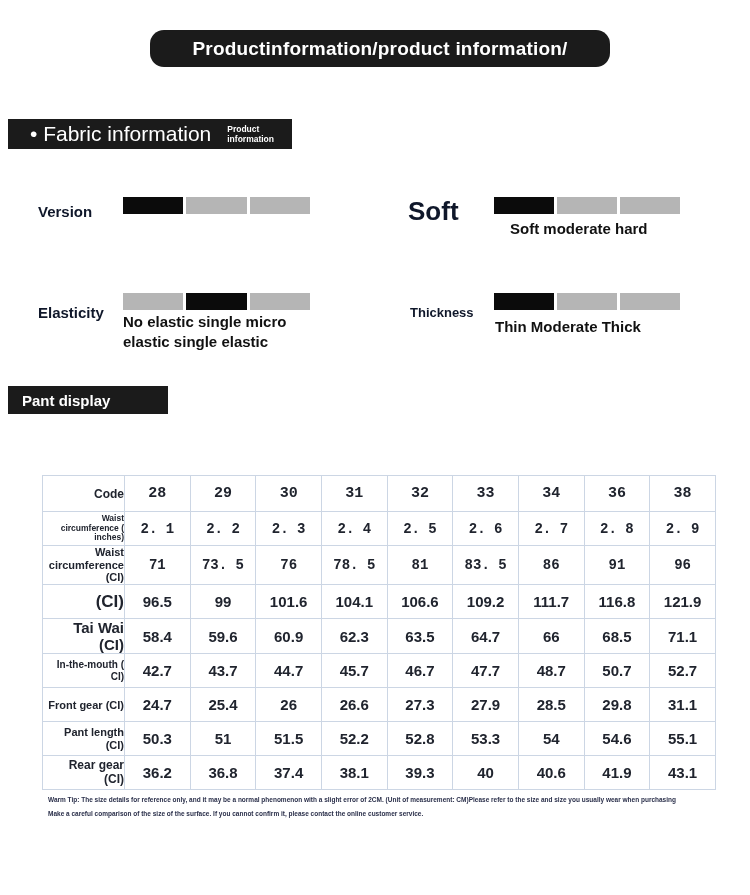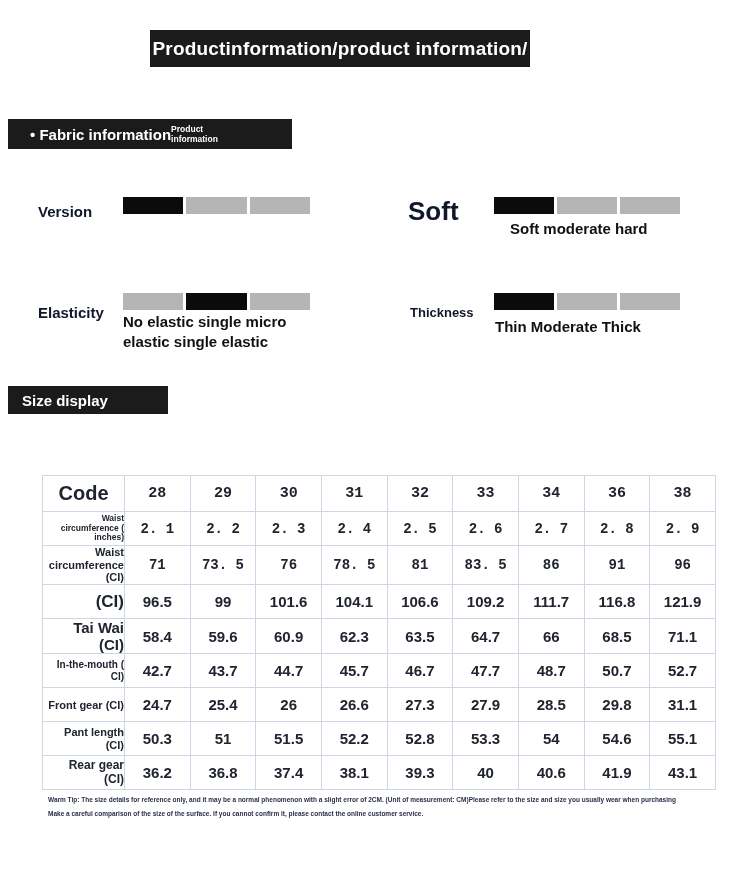--- a/index.html
+++ b/index.html
@@ -1,47 +1,47 @@
 <!DOCTYPE html>
 <html><head>
 <meta charset="utf-8">
 <style>
   html,body { margin:0; padding:0; background:#ffffff; font-family:"Liberation Sans",sans-serif; }
   .canvas { position:relative; width:750px; height:895px; background:#ffffff; overflow:hidden; color:#111; }
 
   
-  .banner { position:absolute; left:150px; top:30px; width:380px; height:37px; background:#1b1b1b;
+  .banner { position:absolute; left:150px; top:30px; width:460px; height:37px; background:#1b1b1b;
             color:#fff; display:flex; align-items:center; justify-content:center;
-            font-size:19px; font-weight:bold; letter-spacing:.2px; border-radius:0; }
+            font-size:19px; font-weight:bold; letter-spacing:.2px; border-radius:14px; }
 
   
   .fabric-badge { position:absolute; left:8px; top:119px; width:284px; height:30px; background:#1b1b1b;
                   color:#fff; display:flex; align-items:center; }
-  .fabric-title { font-size:15px; font-weight:bold; padding-left:22px; white-space:nowrap; }
-  .fabric-sub { font-size:8.5px; font-weight:bold; line-height:1.2; width:70px; }
+  .fabric-title { font-size:21px; font-weight:normal; padding-left:22px; white-space:nowrap; }
+  .fabric-sub { font-size:8.5px; font-weight:bold; line-height:1.2; width:70px; margin-left:16px; }
 
   
   .attr-label { position:absolute; font-weight:bold; color:#0f172a; white-space:nowrap; }
   .bar { position:absolute; display:flex; gap:3px; width:187px; height:17px; }
   .seg { flex:1; }
   .caption { position:absolute; font-weight:bold; font-size:15px; color:#111; line-height:1.3; }
 
   
   .size-badge { position:absolute; left:8px; top:386px; width:160px; height:28px; background:#1b1b1b;
                 color:#fff; font-size:15px; font-weight:bold; display:flex; align-items:center;
                 padding-left:14px; box-sizing:border-box; }
 
   
   table.size { position:absolute; left:42px; top:475px; width:674px; border-collapse:collapse;
                table-layout:fixed; color:#20242e; }
   table.size th, table.size td { border:1px solid #ccd6e4; text-align:center; padding:0; overflow:hidden; }
   table.size col.c0 { width:82px; }
   table.size thead tr { height:36px; }
   table.size tbody tr { height:34px; }
-  table.size thead th.lbl { font-size:20px; font-weight:bold; text-align:center; }
+  table.size thead th.lbl { font-size:12px; font-weight:bold; text-align:right; }
   table.size thead th.num { font-family:"Liberation Mono",monospace; font-weight:bold; font-size:15px; }
   table.size tbody th { text-align:right; padding-left:5px; font-weight:bold; line-height:1.15; }
   table.size td { font-weight:bold; font-size:15px; }
   table.size tbody tr:nth-child(1) td,
   table.size tbody tr:nth-child(2) td { font-family:"Liberation Mono",monospace; font-size:14px; }
   table.size tbody tr:nth-child(1) th { font-size:8.5px; }
   table.size tbody tr:nth-child(2) th { font-size:11px; }
   table.size tbody tr:nth-child(3) th { font-size:17px; }
   table.size tbody tr:nth-child(4) th { font-size:15px; }
   table.size tbody tr:nth-child(5) th { font-size:10px; }
@@ -88,21 +88,21 @@
   <div class="caption" style="left:123px; top:312px; width:195px;">No elastic single micro elastic single elastic</div>
 
   <span class="attr-label" style="left:410px; top:305px; font-size:13px;">Thickness</span>
   <div class="bar" style="left:494px; top:293px; width:186px;">
       <span class="seg" style="background: rgb(11, 11, 11);"></span>
       <span class="seg" style="background: rgb(181, 181, 181);"></span>
       <span class="seg" style="background: rgb(181, 181, 181);"></span>
     </div>
   <div class="caption" style="left:495px; top:317px; width:200px;">Thin Moderate Thick</div>
 
-  <div class="size-badge">Size display</div>
+  <div class="size-badge">Pant display</div>
 
   <table class="size">
     <colgroup>
         <col class="c0">
         <col>
         <col>
         <col>
         <col>
         <col>
         <col>

